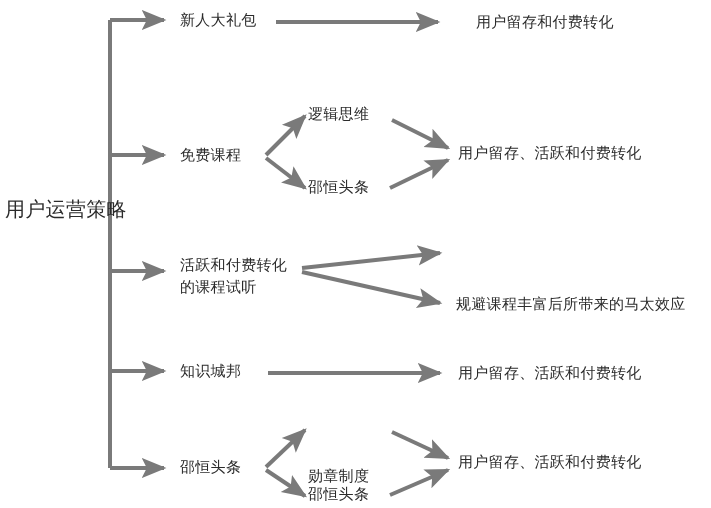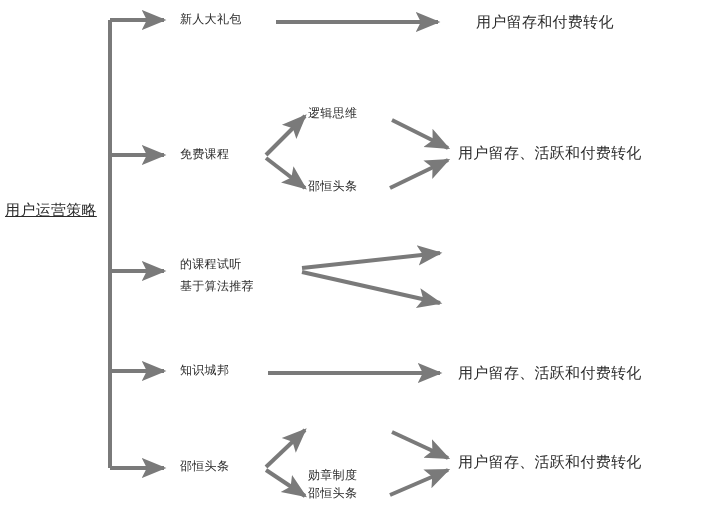--- a/index.html
+++ b/index.html
@@ -18,27 +18,27 @@
   #diagram-svg {
     position: absolute;
     left: 0;
     top: 0;
     width: 711px;
     height: 508px;
   }
   .node-label {
     position: absolute;
     color: #2b2b2b;
-    font-size: 12px;
+    font-size: 15px;
     line-height: 19px;
     white-space: pre;
     letter-spacing: 0.3px;
     font-family: "Liberation Sans", "DejaVu Sans", sans-serif;
   }
-  .root-label { font-size: 15px; text-decoration: underline; }
+  .root-label { font-size: 20px; }
   .outcome-label { font-size: 15px; }
 </style>
 </head>
 <body>
 
 <div id="canvas">
 
   <svg id="diagram-svg" viewBox="0 0 711 508" xmlns="http://www.w3.org/2000/svg">
     <defs>
       <marker id="arrowhead" markerWidth="7" markerHeight="7" refX="5.6" refY="3.0" orient="auto" markerUnits="strokeWidth">
@@ -82,35 +82,36 @@
 
     <path d="M390,495 L448,470" stroke="#7a7a7a" stroke-width="4" fill="none" marker-end="url(#arrowhead)"></path>
   </svg>
 
   <div class="node-label root-label" style="left:5px; top:200px;">用户运营策略</div>
 
   <div class="node-label" style="left:180px; top:10px;">新人大礼包</div>
 
   <div class="node-label" style="left:180px; top:145px;text-align:right;">免费课程</div>
 
-  <div class="node-label" style="left:180px; top:255px;">的课程试听</div>
-  <div class="node-label" style="left:180px; top:277px;">基于算法推荐</div>
+  <div class="node-label" style="left:180px; top:255px;">活跃和付费转化</div>
+  <div class="node-label" style="left:180px; top:277px;">的课程试听</div>
 
   <div class="node-label" style="left:180px; top:361px;">知识城邦</div>
 
   <div class="node-label" style="left:180px; top:457px;">邵恒头条</div>
 
   <div class="node-label" style="left:308px; top:104px;text-align:center;">逻辑思维</div>
   <div class="node-label" style="left:308px; top:177px;">邵恒头条</div>
 
   <div class="node-label" style="left:308px; top:418px;margin-top:48px;">勋章制度</div>
   <div class="node-label" style="left:308px; top:484px;">邵恒头条</div>
 
   <div class="node-label outcome-label" style="left:476px; top:12px;">用户留存和付费转化</div>
 
   <div class="node-label outcome-label" style="left:458px; top:143px;">用户留存、活跃和付费转化</div>
 
+  <div class="node-label outcome-label" style="left:456px; top:294px;">规避课程丰富后所带来的马太效应</div>
 
   <div class="node-label outcome-label" style="left:458px; top:363px;">用户留存、活跃和付费转化</div>
 
   <div class="node-label outcome-label" style="left:458px; top:452px;">用户留存、活跃和付费转化</div>
 
 </div>
 
 </body></html>

